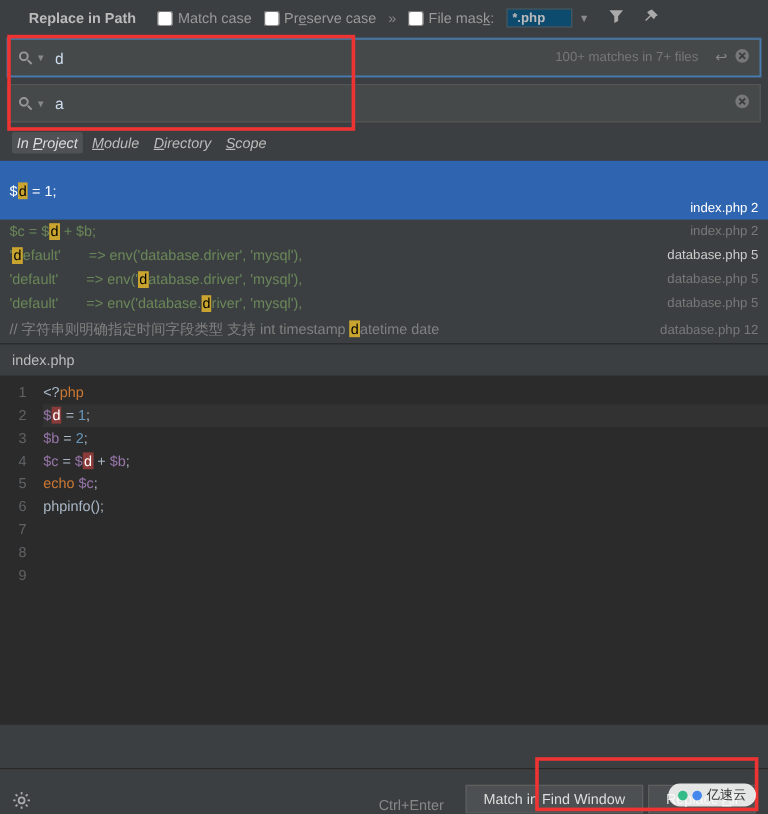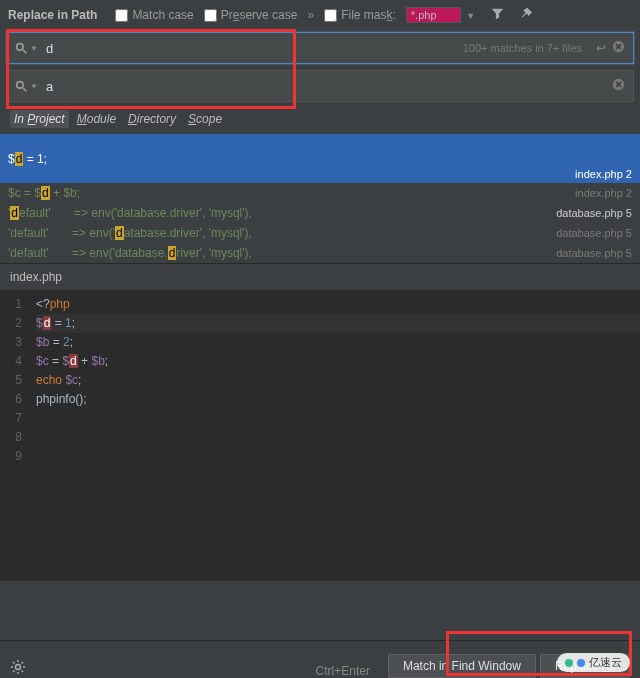--- a/index.html
+++ b/index.html
@@ -1,22 +1,22 @@
 <!DOCTYPE html>
 <html><head>
 <meta charset="utf-8">
 <style>
   * { margin: 0; padding: 0; box-sizing: border-box; font-family: -apple-system, "Segoe UI", sans-serif; }
   body { background: #3c3f41; color: #bbbbbb; font-size: 12px; width: 640px; height: 678px; overflow: hidden; position: relative; }
-  .header { display: flex; align-items: center; padding: 4px 8px; height: 30px; gap: 10px; }
+  .header { display: flex; align-items: center; padding: 4px 24px; height: 30px; gap: 10px; }
   .title { font-weight: bold; color: #bbb; margin-right: 8px; }
   .chk { display: flex; align-items: center; gap: 4px; color: #999; }
   .chk input { accent-color: #555; }
   .chk u { text-decoration: underline; text-decoration-color: #888; }
-  .filemask-input { background: #be185d; border: 1px solid #555; color: #bbb; width: 55px; padding: 1px 4px; font-size: 11px; }
+  .filemask-input { background: #0c4a6e; border: 1px solid #555; color: #bbb; width: 55px; padding: 1px 4px; font-size: 11px; font-weight: bold; }
   .filemask-dd { color: #888; font-size: 9px; margin-left: 2px; }
   .hdr-ico { color: #999; margin-left: 6px; cursor: pointer; }
   .more { color: #888; }
 
   .search-wrap { position: relative; margin: 2px 6px; }
   .redbox { position: absolute; border: 3px solid #e33; top: -3px; left: 0px; width: 290px; height: 80px; pointer-events: none; z-index: 5; }
   .search-row { display: flex; align-items: center; background: #45494a; border: 1px solid #555; height: 32px; padding: 0 8px; position: relative; }
   .search-row.active { border: 1px solid #4a88c7; box-shadow: 0 0 0 1px #4a88c755; }
   .search-row svg.mag { width: 13px; height: 13px; fill: #999; }
   .search-row .dd { color: #888; font-size: 8px; margin-left: 2px; }
@@ -152,20 +152,24 @@
       <span class="file" style="color: rgb(204, 204, 204);">database.php 5</span>
     </div>
     <div class="result-row">
       <span class="code"><span class="str">'default'       =&gt; env('</span><span class="hl">d</span><span class="str">atabase.driver', 'mysql'),</span></span>
       <span class="file">database.php 5</span>
     </div>
     <div class="result-row">
       <span class="code"><span class="str">'default'       =&gt; env('database.</span><span class="hl">d</span><span class="str">river', 'mysql'),</span></span>
       <span class="file">database.php 5</span>
     </div>
+    <div class="result-row">
+      <span class="code"><span class="cmt">// 字符串则明确指定时间字段类型 支持 int timestamp </span><span class="hl">d</span><span class="cmt">atetime date</span></span>
+      <span class="file">database.php 12</span>
+    </div>
   </div>
 
 <div class="preview-hdr">index.php</div>
 <div class="editor">
   <div class="gutter" id="gutter">
       <div>1</div>
       <div>2</div>
       <div>3</div>
       <div>4</div>
       <div>5</div>

